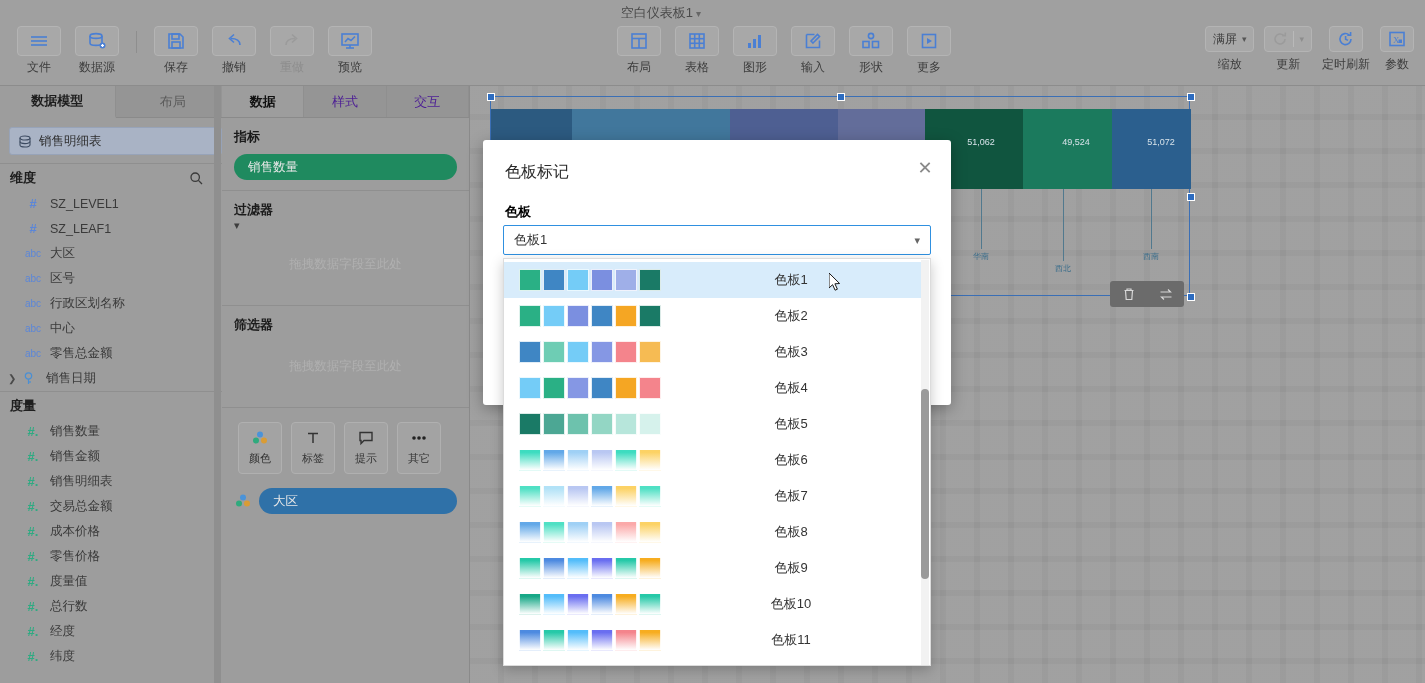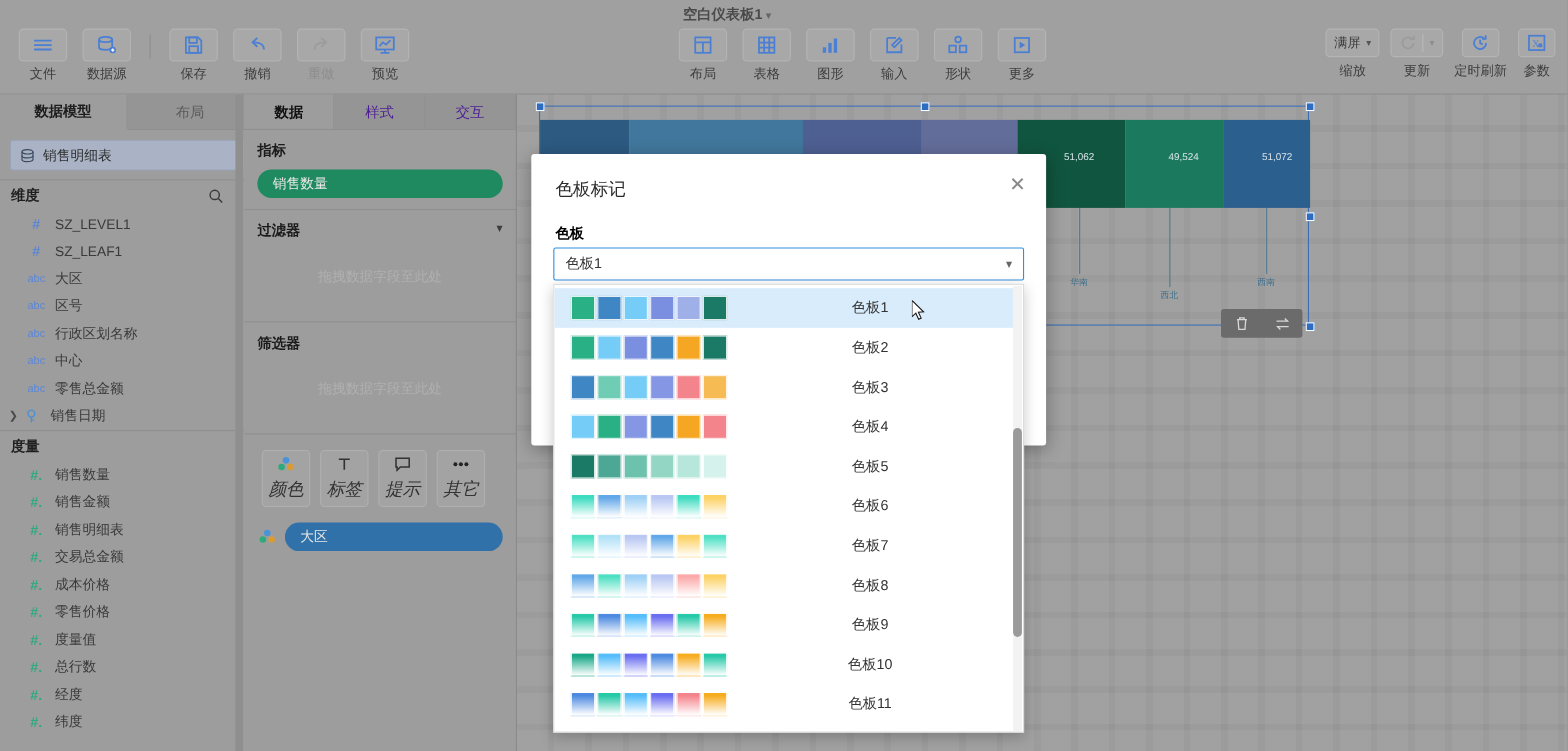--- a/index.html
+++ b/index.html
@@ -15,21 +15,21 @@
   }
 
   
   .topbar {
     position: absolute; left: 0; top: 0; width: 1425px; height: 86px;
     background: #a0a0a0;
     border-bottom: 1px solid #8c8c8c;
   }
   .doc-title {
     position: absolute; left: 0; top: 4px; width: 1322px;
-    text-align: center; font-size: 13px; color: #4a4a4a; font-weight: bold;
+    text-align: center; font-size: 13px; color: #4a4a4a;
   }
   .doc-title .caret { font-size: 10px; margin-left: 3px; color:#666; }
 
   .tb-group { position: absolute; top: 26px; display: flex; align-items: flex-start; }
   .tb-btn {
     width: 46px; display: flex; flex-direction: column; align-items: center;
     margin: 0 6px; cursor: pointer;
   }
   .tb-btn .ic {
     width: 44px; height: 30px; border-radius: 4px;
@@ -110,33 +110,33 @@
   .mtab.inactive { background: #959595; }
   .m-sec-title { font-size: 13px; font-weight: bold; color: #1b1b1b; padding: 10px 12px 6px 12px; }
   .m-sec { border-bottom: 1px solid #8f8f8f; padding-bottom: 10px; }
   .chip {
     height: 26px; margin: 2px 12px 0 12px; border-radius: 13px;
     display: flex; align-items: center; padding: 0 14px;
     font-size: 12.5px; color: #e8e8e8; cursor: pointer;
   }
   .chip.green { background: #1f8a5f; }
   .chip.blue  { background: #2f71a8; }
-  .m-sec-hdr { display: flex; padding: 10px 12px 4px 12px; }
+  .m-sec-hdr { display: flex; padding: 10px 12px 4px 12px; flex-direction: column; }
   .m-sec-hdr .t { font-size: 13px; font-weight: bold; color: #1b1b1b; flex: 1; }
   .m-sec-hdr .cv { font-size: 11px; color: #3d3d3d; }
   .drop-hint {
     text-align: center; font-size: 12.5px; color: #b0b0b0; padding: 20px 0 22px 0;
   }
   .markbtns { display: flex; gap: 9px; padding: 14px 12px 0 16px; }
   .mbtn {
     width: 44px; height: 52px; border: 1px solid #b0b0b0; border-radius: 4px;
     background: #a3a3a3; display: flex; flex-direction: column;
     align-items: center; justify-content: center; gap: 5px; cursor: pointer;
   }
-  .mbtn .ml { font-size: 16px; color: #333; font-style: italic; }
+  .mbtn .ml { font-size: 11px; color: #333; }
   .chiprow { display: flex; align-items: center; gap: 7px; padding: 14px 12px 0 12px; }
 
   
   .canvas {
     position: absolute; left: 470px; top: 86px; width: 955px; height: 597px;
     background:
       repeating-linear-gradient(to right, rgba(255,255,255,.055) 0 28px, rgba(0,0,0,0) 28px 34px),
       repeating-linear-gradient(to bottom, rgba(255,255,255,.055) 0 28px, rgba(0,0,0,0) 28px 34px),
       #969696;
   }

